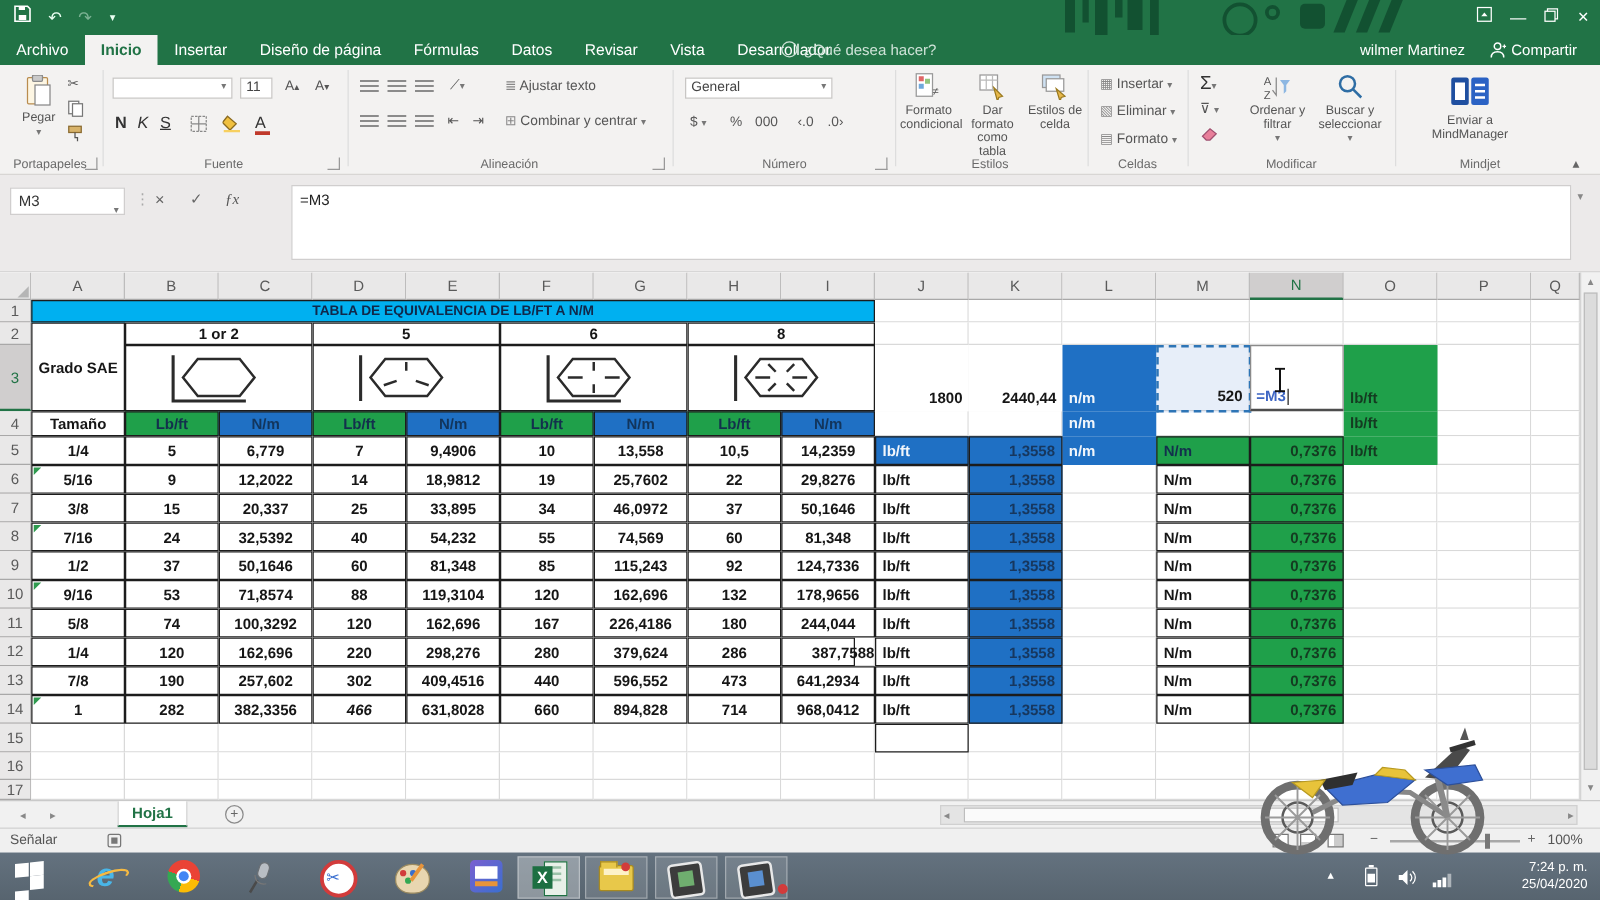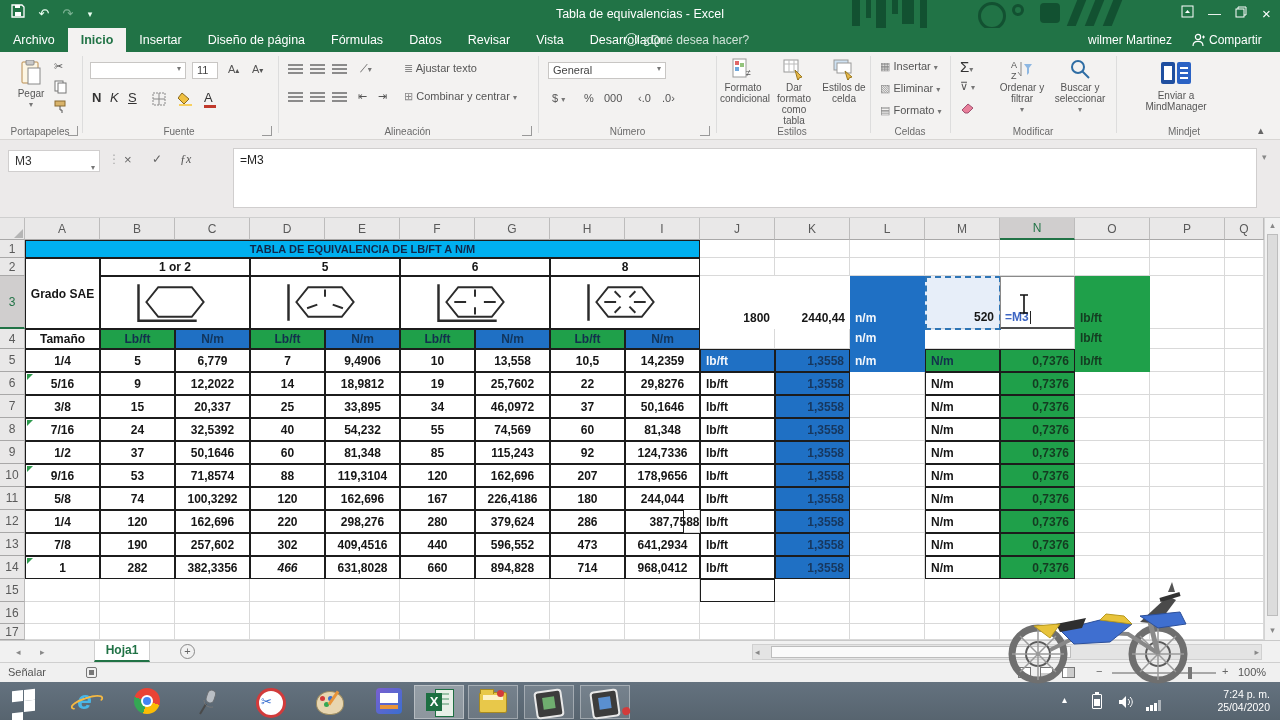--- a/index.html
+++ b/index.html
@@ -83,21 +83,20 @@
     <div class="abs qat" style="left:6px;top:2px;width:24px;">
       <svg width="14" height="14" viewBox="0 0 14 14">
           <path d="M1 1h10l2 2v10H1z" fill="none" stroke="#fff" stroke-width="1.3"></path>
           <rect x="4" y="8" width="6" height="4" fill="#fff"></rect>
           <rect x="4" y="1" width="5" height="3" fill="#fff"></rect>
         </svg>
     </div>
     <div class="abs qat" style="left:32px;top:2px;width:24px;">↶</div>
     <div class="abs qat" style="left:56px;top:2px;width:24px;opacity:.45;">↷</div>
     <div class="abs qat" style="left:80px;top:2px;width:20px;font-size:9px;">▾</div>
-    <div class="abs" id="title-text">Tabla de equivalencias - Excel</div>
 
     <div>
       <div class="abs wm" style="left:852px;top:0;width:8px;height:26px;"></div>
       <div class="abs wm" style="left:866px;top:0;width:5px;height:18px;"></div>
       <div class="abs wm" style="left:876px;top:0;width:10px;height:28px;"></div>
       <div class="abs wm" style="left:892px;top:0;width:6px;height:14px;"></div>
       <div class="abs wm" style="left:902px;top:0;width:12px;height:24px;"></div>
       <div class="abs wm" style="left:920px;top:0;width:7px;height:28px;"></div>
       <div class="abs wmc" style="left:978px;top:2px;width:28px;height:28px;"></div>
       <div class="abs wmc" style="left:1012px;top:4px;width:12px;height:12px;"></div>
@@ -738,21 +737,21 @@
       <div class="abs tcell" style="left: 475px; top: 223px; width: 75px; height: 23px;">115,243</div>
       <div class="abs tcell" style="left: 550px; top: 223px; width: 75px; height: 23px;">92</div>
       <div class="abs tcell" style="left: 625px; top: 223px; width: 75px; height: 23px;">124,7336</div>
       <div class="abs tcell" style="left: 25px; top: 246px; width: 75px; height: 23px;">9/16<div class="flag" style="position: absolute; left: 1px; top: 1px;"></div></div>
       <div class="abs tcell" style="left: 100px; top: 246px; width: 75px; height: 23px;">53</div>
       <div class="abs tcell" style="left: 175px; top: 246px; width: 75px; height: 23px;">71,8574</div>
       <div class="abs tcell" style="left: 250px; top: 246px; width: 75px; height: 23px;">88</div>
       <div class="abs tcell" style="left: 325px; top: 246px; width: 75px; height: 23px;">119,3104</div>
       <div class="abs tcell" style="left: 400px; top: 246px; width: 75px; height: 23px;">120</div>
       <div class="abs tcell" style="left: 475px; top: 246px; width: 75px; height: 23px;">162,696</div>
-      <div class="abs tcell" style="left: 550px; top: 246px; width: 75px; height: 23px;">207</div>
+      <div class="abs tcell" style="left: 550px; top: 246px; width: 75px; height: 23px;">132</div>
       <div class="abs tcell" style="left: 625px; top: 246px; width: 75px; height: 23px;">178,9656</div>
       <div class="abs tcell" style="left: 25px; top: 269px; width: 75px; height: 23px;">5/8</div>
       <div class="abs tcell" style="left: 100px; top: 269px; width: 75px; height: 23px;">74</div>
       <div class="abs tcell" style="left: 175px; top: 269px; width: 75px; height: 23px;">100,3292</div>
       <div class="abs tcell" style="left: 250px; top: 269px; width: 75px; height: 23px;">120</div>
       <div class="abs tcell" style="left: 325px; top: 269px; width: 75px; height: 23px;">162,696</div>
       <div class="abs tcell" style="left: 400px; top: 269px; width: 75px; height: 23px;">167</div>
       <div class="abs tcell" style="left: 475px; top: 269px; width: 75px; height: 23px;">226,4186</div>
       <div class="abs tcell" style="left: 550px; top: 269px; width: 75px; height: 23px;">180</div>
       <div class="abs tcell" style="left: 625px; top: 269px; width: 75px; height: 23px;">244,044</div>

